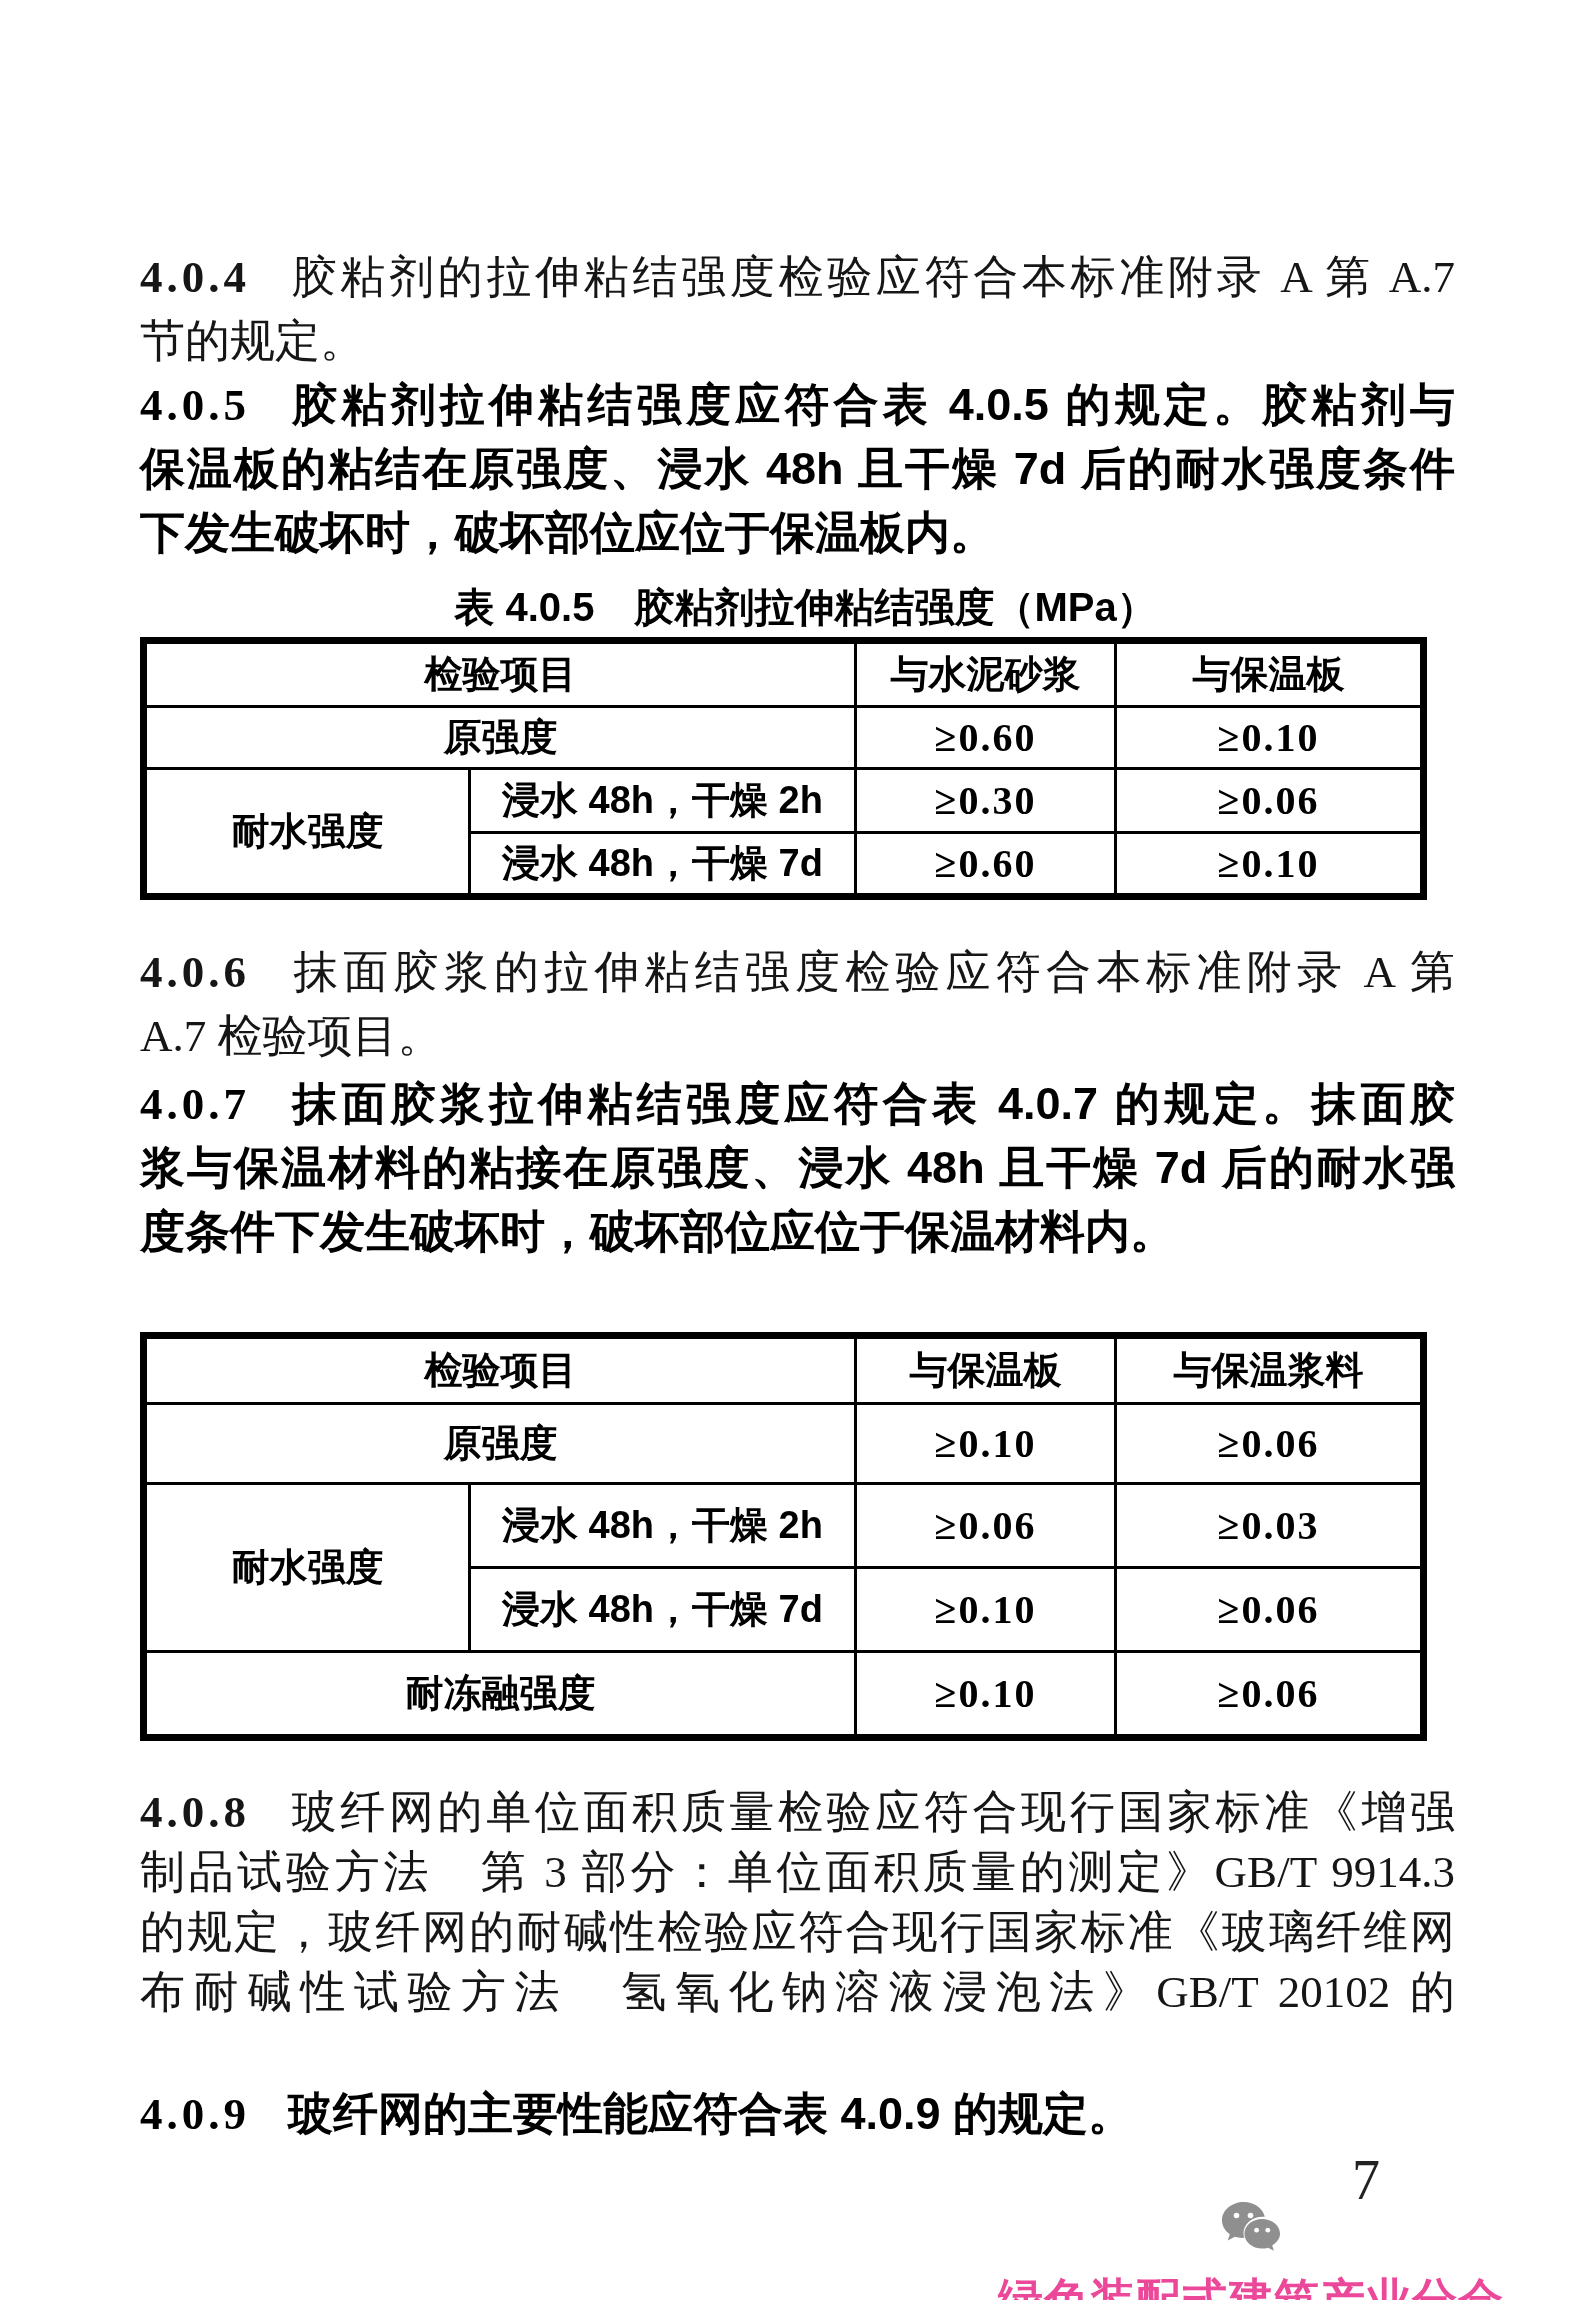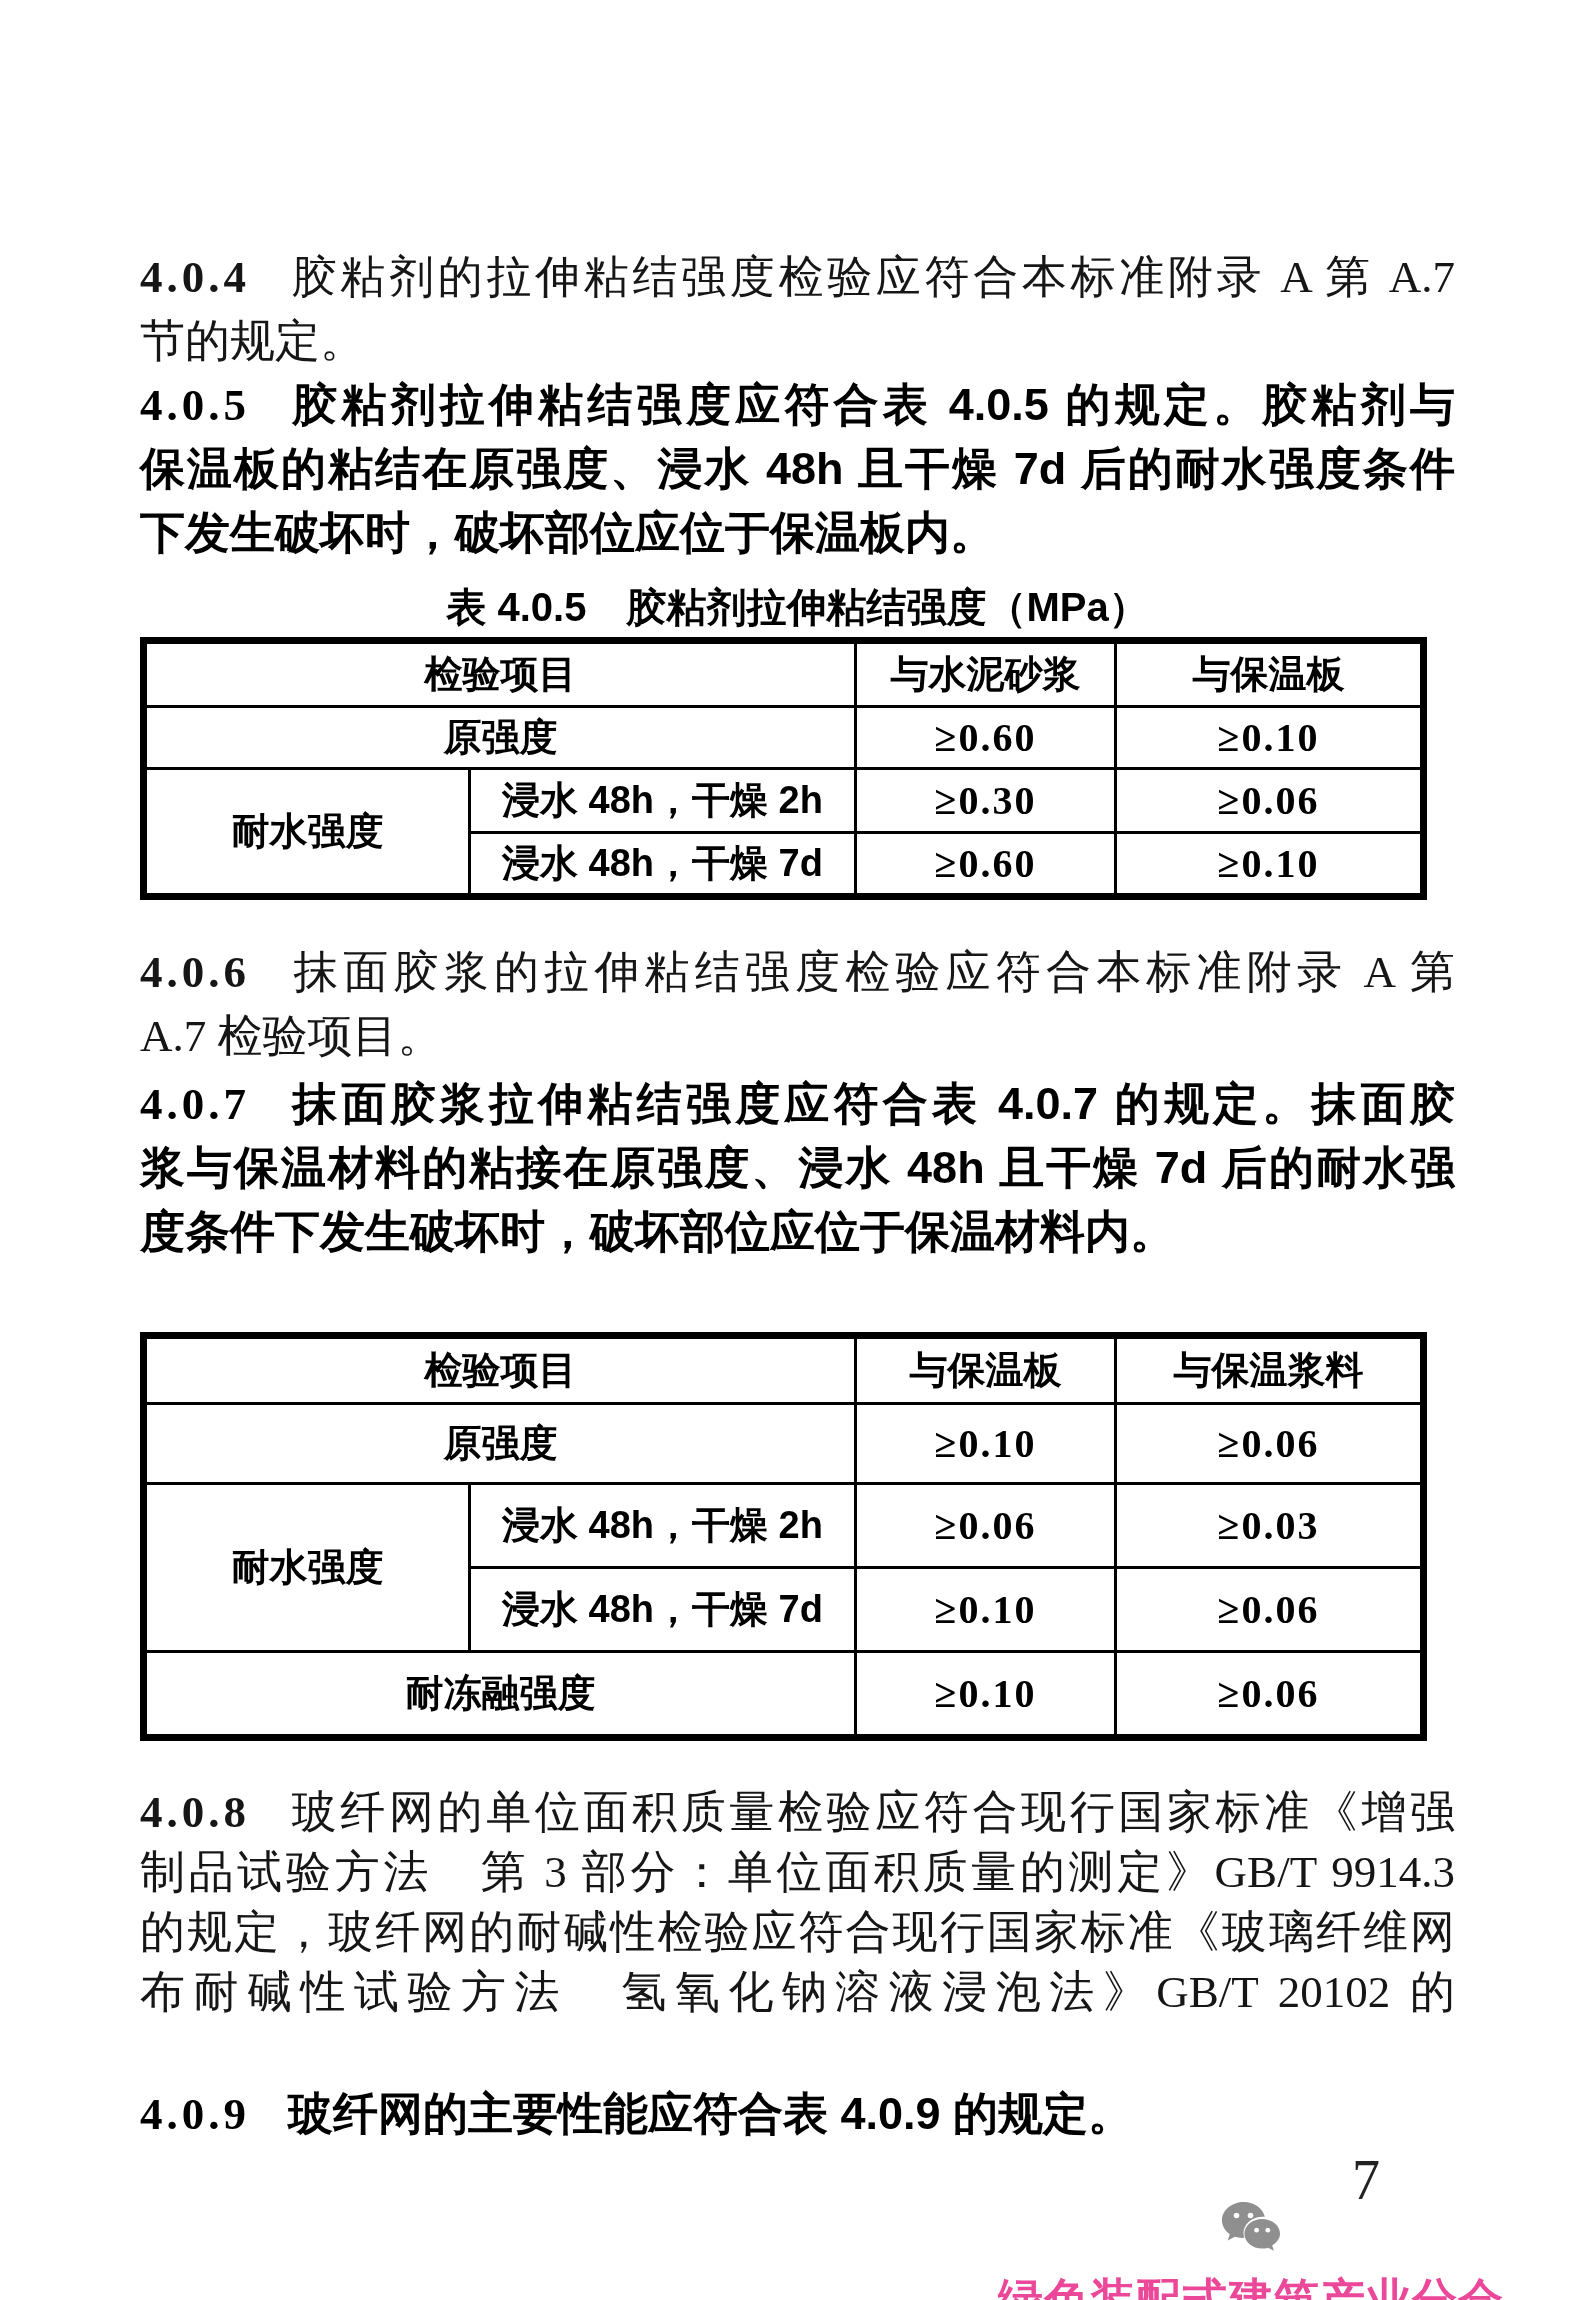--- a/index.html
+++ b/index.html
@@ -26,21 +26,21 @@
     font-weight:700;
     letter-spacing:4px;
     margin-right:38px;
   }
   .mandatory .line{
     font-family:"Liberation Sans","DejaVu Sans",sans-serif;
     font-weight:700;
     color:#000000;
   }
   .caption{
-    position:absolute;left:140px;width:1315px;height:54px;line-height:54px;
+    position:absolute;left:148px;width:1315px;height:54px;line-height:54px;
     text-align:center;
     font-family:"Liberation Sans","DejaVu Sans",sans-serif;
     font-weight:700;font-size:40px;color:#000;
   }
   table.stdtable{
     position:absolute;left:140px;
     border-collapse:collapse;
     table-layout:fixed;
     width:1280px;
     border:7px solid #000;

